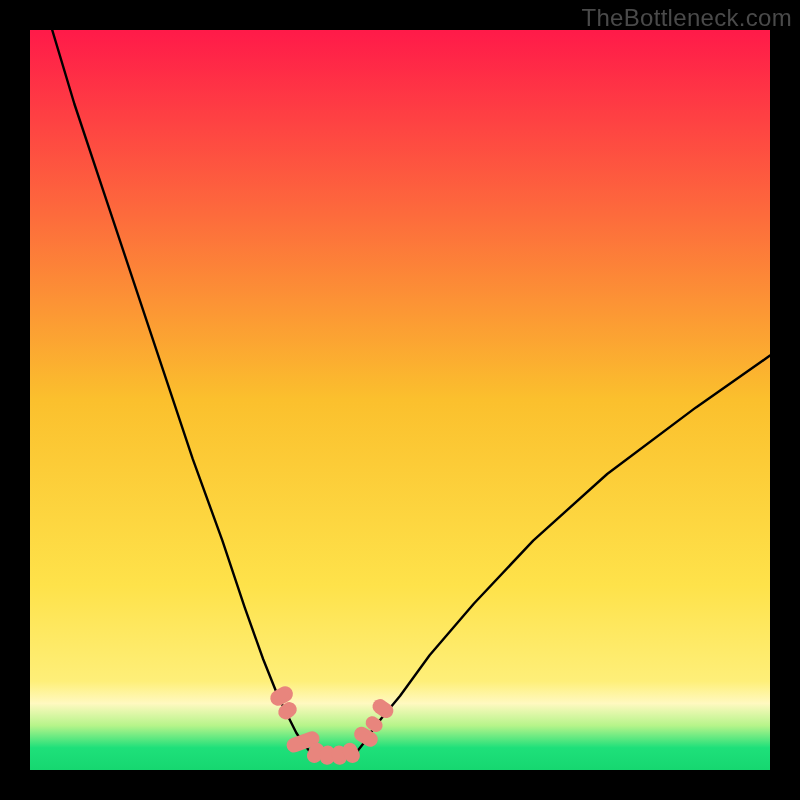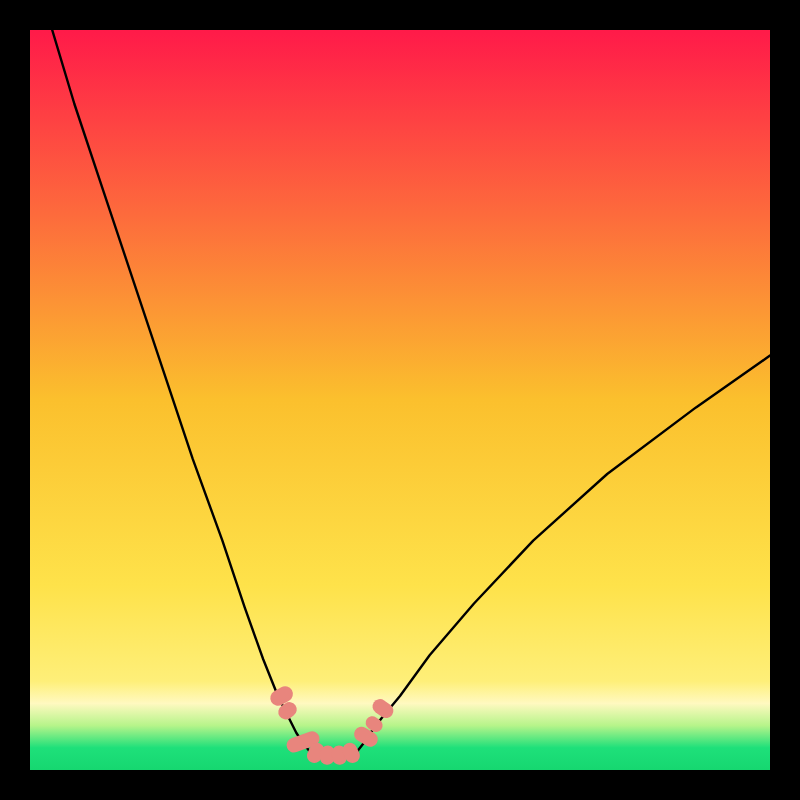--- a/index.html
+++ b/index.html
@@ -35,20 +35,21 @@
     letter-spacing: 0.3px;
     z-index: 10;
   }
   svg { display:block; }
 </style>
 </head>
 <body>
 
 <div class="frame">
 
+  <div class="watermark">TheBottleneck.com</div>
 
   <div class="plot-area">
     <svg id="chart-svg" width="740" height="740" viewBox="0 0 740 740">
       <defs>
         <linearGradient id="bg-grad" x1="0" y1="0" x2="0" y2="1">
             <stop offset="0.00%" stop-color="#ff1a49"></stop>
             <stop offset="25.00%" stop-color="#fd6b3c"></stop>
             <stop offset="50.00%" stop-color="#fbc02d"></stop>
             <stop offset="75.00%" stop-color="#fee24a"></stop>
             <stop offset="88.00%" stop-color="#feef79"></stop>

